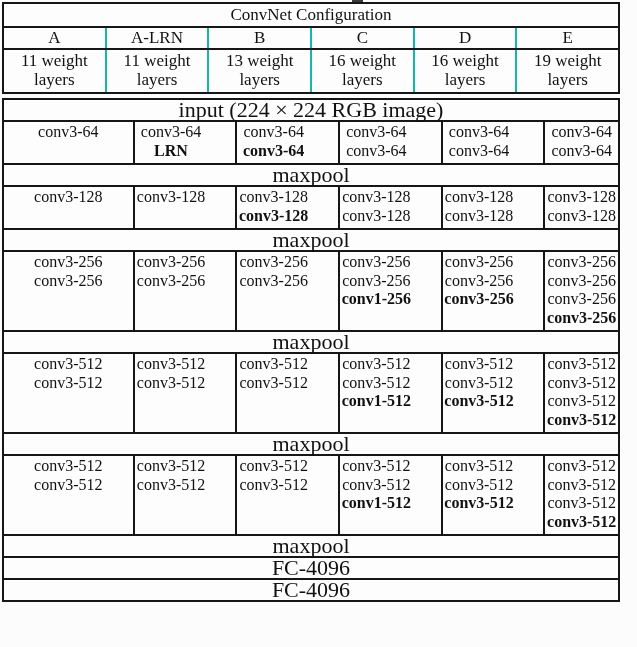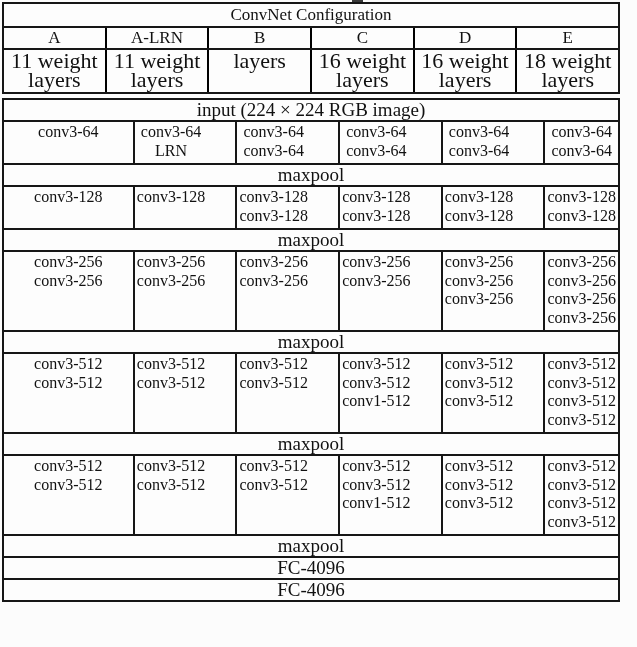--- a/index.html
+++ b/index.html
@@ -35,58 +35,58 @@
 
   .title-row {
     height: 22px;
     line-height: 22px;
     text-align: center;
     font-size: 17px;
   }
   .cols6 { display: flex; }
   .cols6 > div {
     flex: 1 1 0;
-    border-left: 2px solid #000000;
+    border-left: 2px solid #14b8a6;
     text-align: center;
     box-sizing: border-box;
     min-width: 0;
   }
   .cols6 > div:first-child { border-left: none; }
   .letters-row > div {
     height: 20px;
     line-height: 20px;
     font-size: 17px;
   }
   .depths-row > div {
     padding: 2px 0 3px 0;
-    font-size: 22px;
+    font-size: 17px;
   }
   .depths-row .dline { line-height: 18.5px; }
 
   .body-tbl > div + div { border-top: 2px solid #161616; }
   .brow-span {
     height: 20px;
     line-height: 20px;
     text-align: center;
-    font-size: 19px;
+    font-size: 22px;
   }
   .brow-cells { display: flex; }
   .brow-cells > .cell {
     flex: 1 1 0;
     border-left: 2px solid #161616;
     box-sizing: border-box;
     min-width: 0;
     text-align: center;
     font-size: 16px;
     padding: 1px 0 3px 0;
     margin-left: 28px;
   }
   .brow-cells > .cell:first-child { border-left: none; }
   .cell .line { line-height: 18.5px; height: 18.5px; }
-  .cell .line.bold { font-weight: normal; }
+  .cell .line.bold { font-weight: bold; }
 </style>
 </head>
 <body>
 
 <div class="page">
   <div class="top-dash"></div>
 
   <div class="tbl header-tbl">
     <div class="title-row">ConvNet Configuration</div>
 
@@ -102,32 +102,33 @@
     <div class="cols6 depths-row">
       <div>
         <div class="dline">11 weight</div>
         <div class="dline">layers</div>
       </div>
       <div>
         <div class="dline">11 weight</div>
         <div class="dline">layers</div>
       </div>
       <div>
+        <div class="dline">13 weight</div>
         <div class="dline">layers</div>
       </div>
       <div>
         <div class="dline">16 weight</div>
         <div class="dline">layers</div>
       </div>
       <div>
         <div class="dline">16 weight</div>
         <div class="dline">layers</div>
       </div>
       <div>
-        <div class="dline">18 weight</div>
+        <div class="dline">19 weight</div>
         <div class="dline">layers</div>
       </div>
     </div>
   </div>
 
   <div class="tbl body-tbl">
       <div class="brow-span">input (224 × 224 RGB image)</div>
       <div class="brow-cells">
         <div class="cell">
           <div class="line">conv3-64</div>
@@ -188,20 +189,21 @@
           <div class="line">conv3-256</div>
           <div class="line">conv3-256</div>
         </div>
         <div class="cell">
           <div class="line">conv3-256</div>
           <div class="line">conv3-256</div>
         </div>
         <div class="cell">
           <div class="line">conv3-256</div>
           <div class="line">conv3-256</div>
+          <div class="line bold">conv1-256</div>
         </div>
         <div class="cell">
           <div class="line">conv3-256</div>
           <div class="line">conv3-256</div>
           <div class="line bold">conv3-256</div>
         </div>
         <div class="cell">
           <div class="line">conv3-256</div>
           <div class="line">conv3-256</div>
           <div class="line">conv3-256</div>

